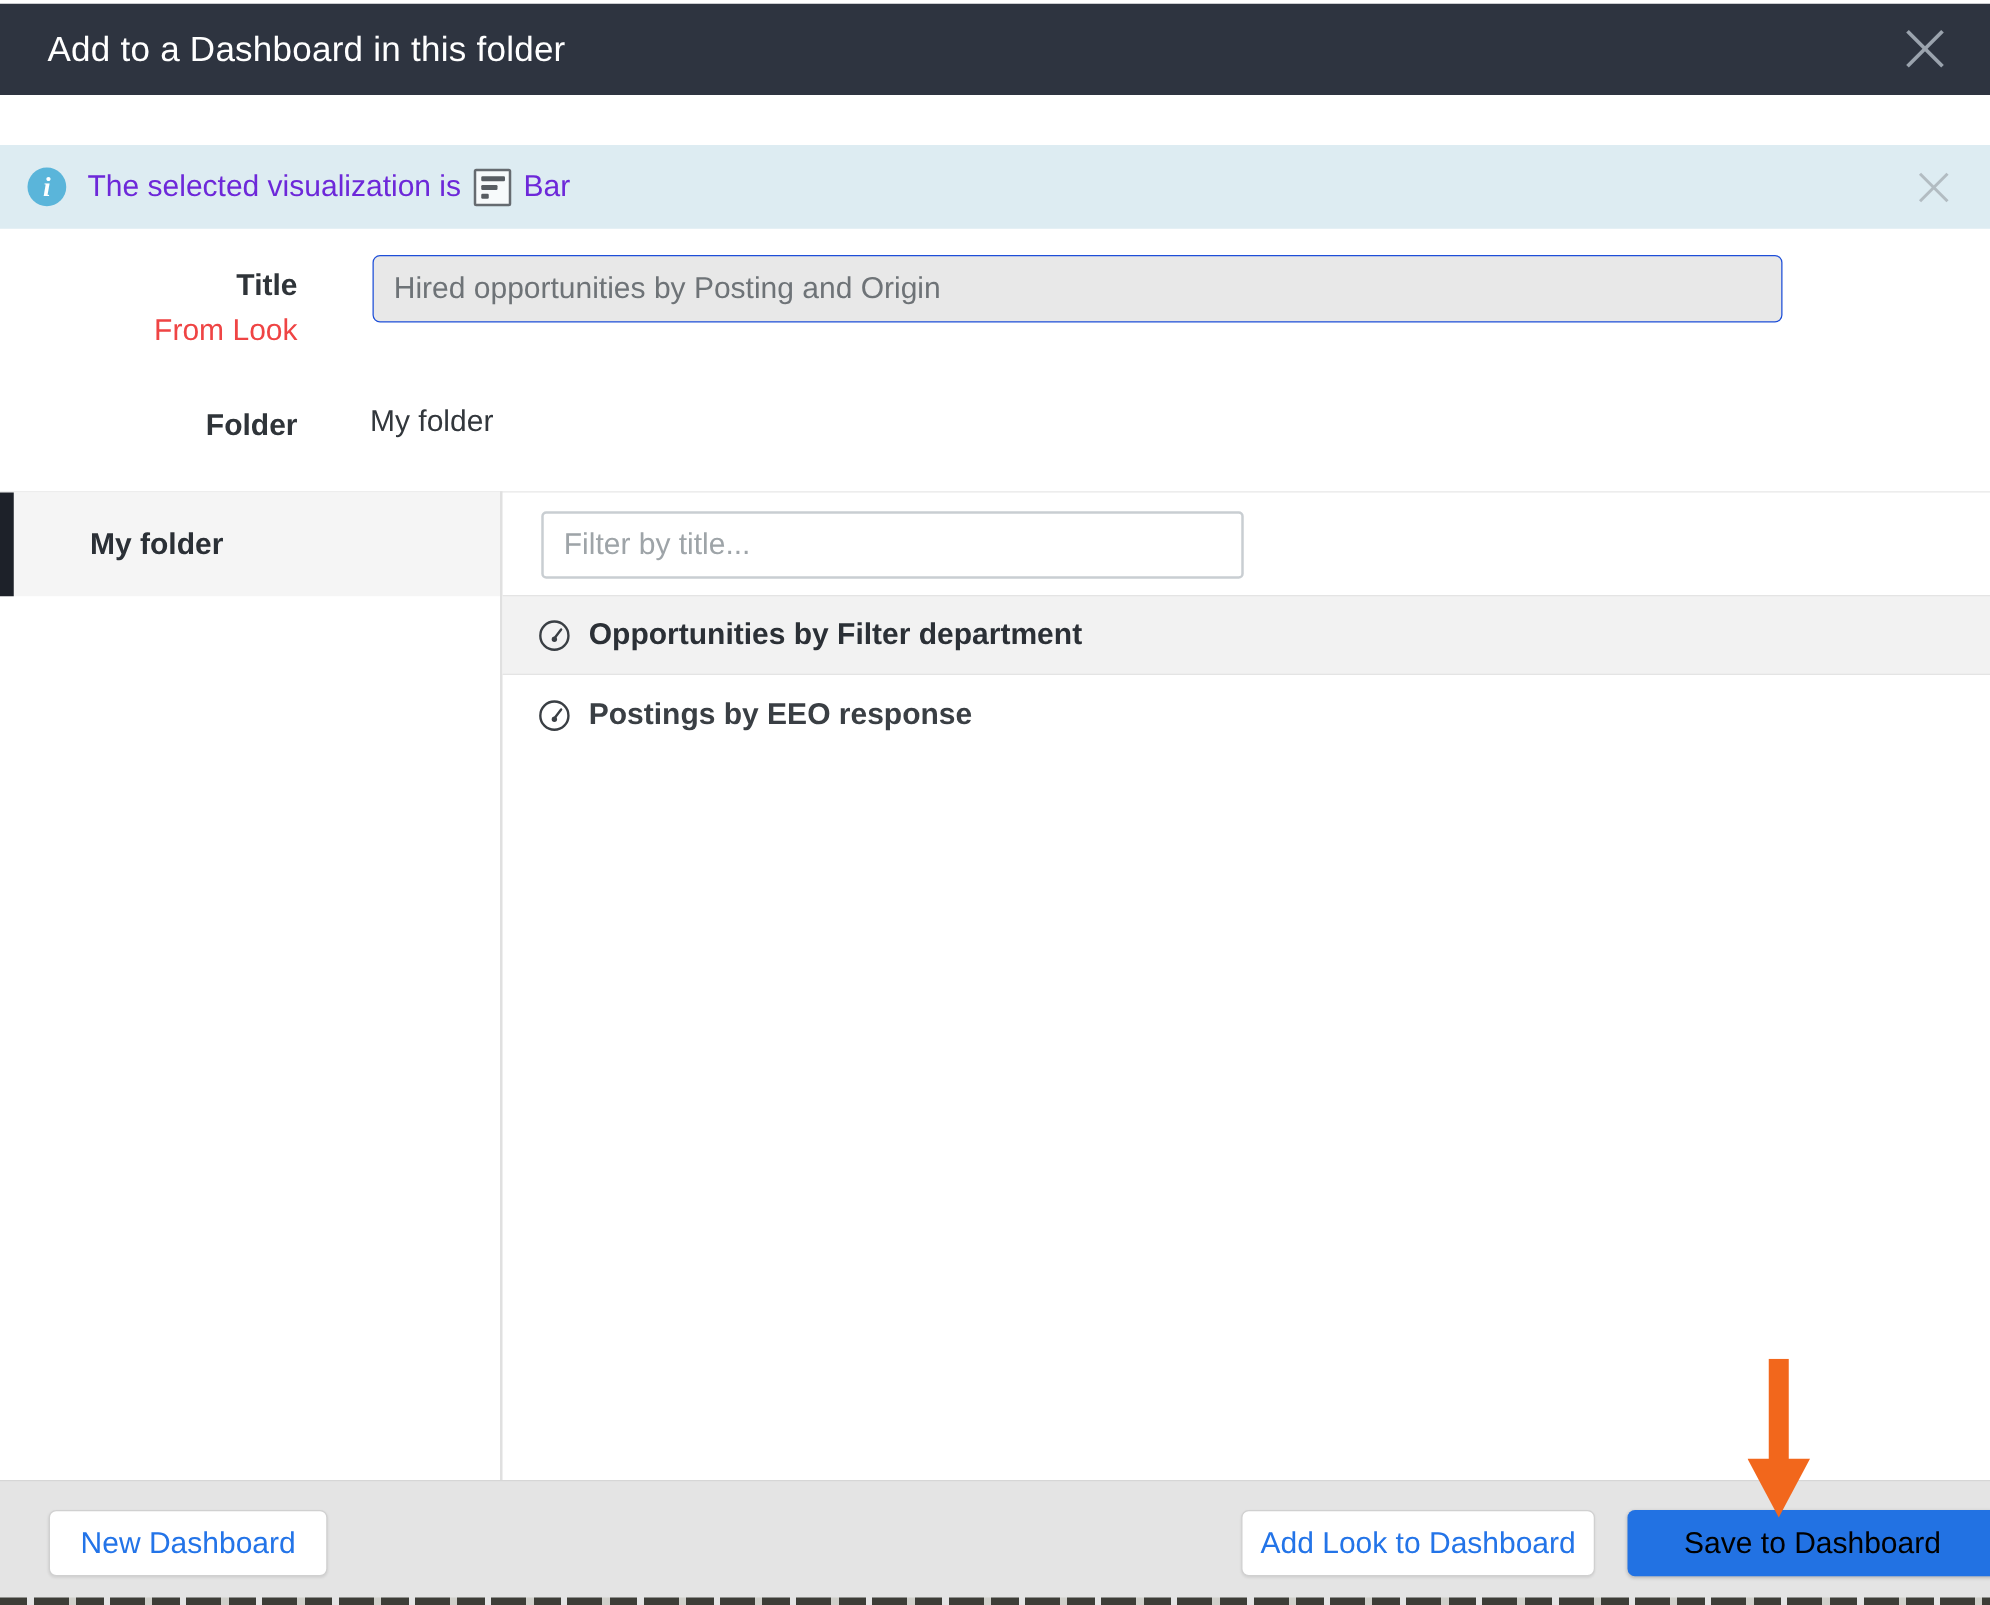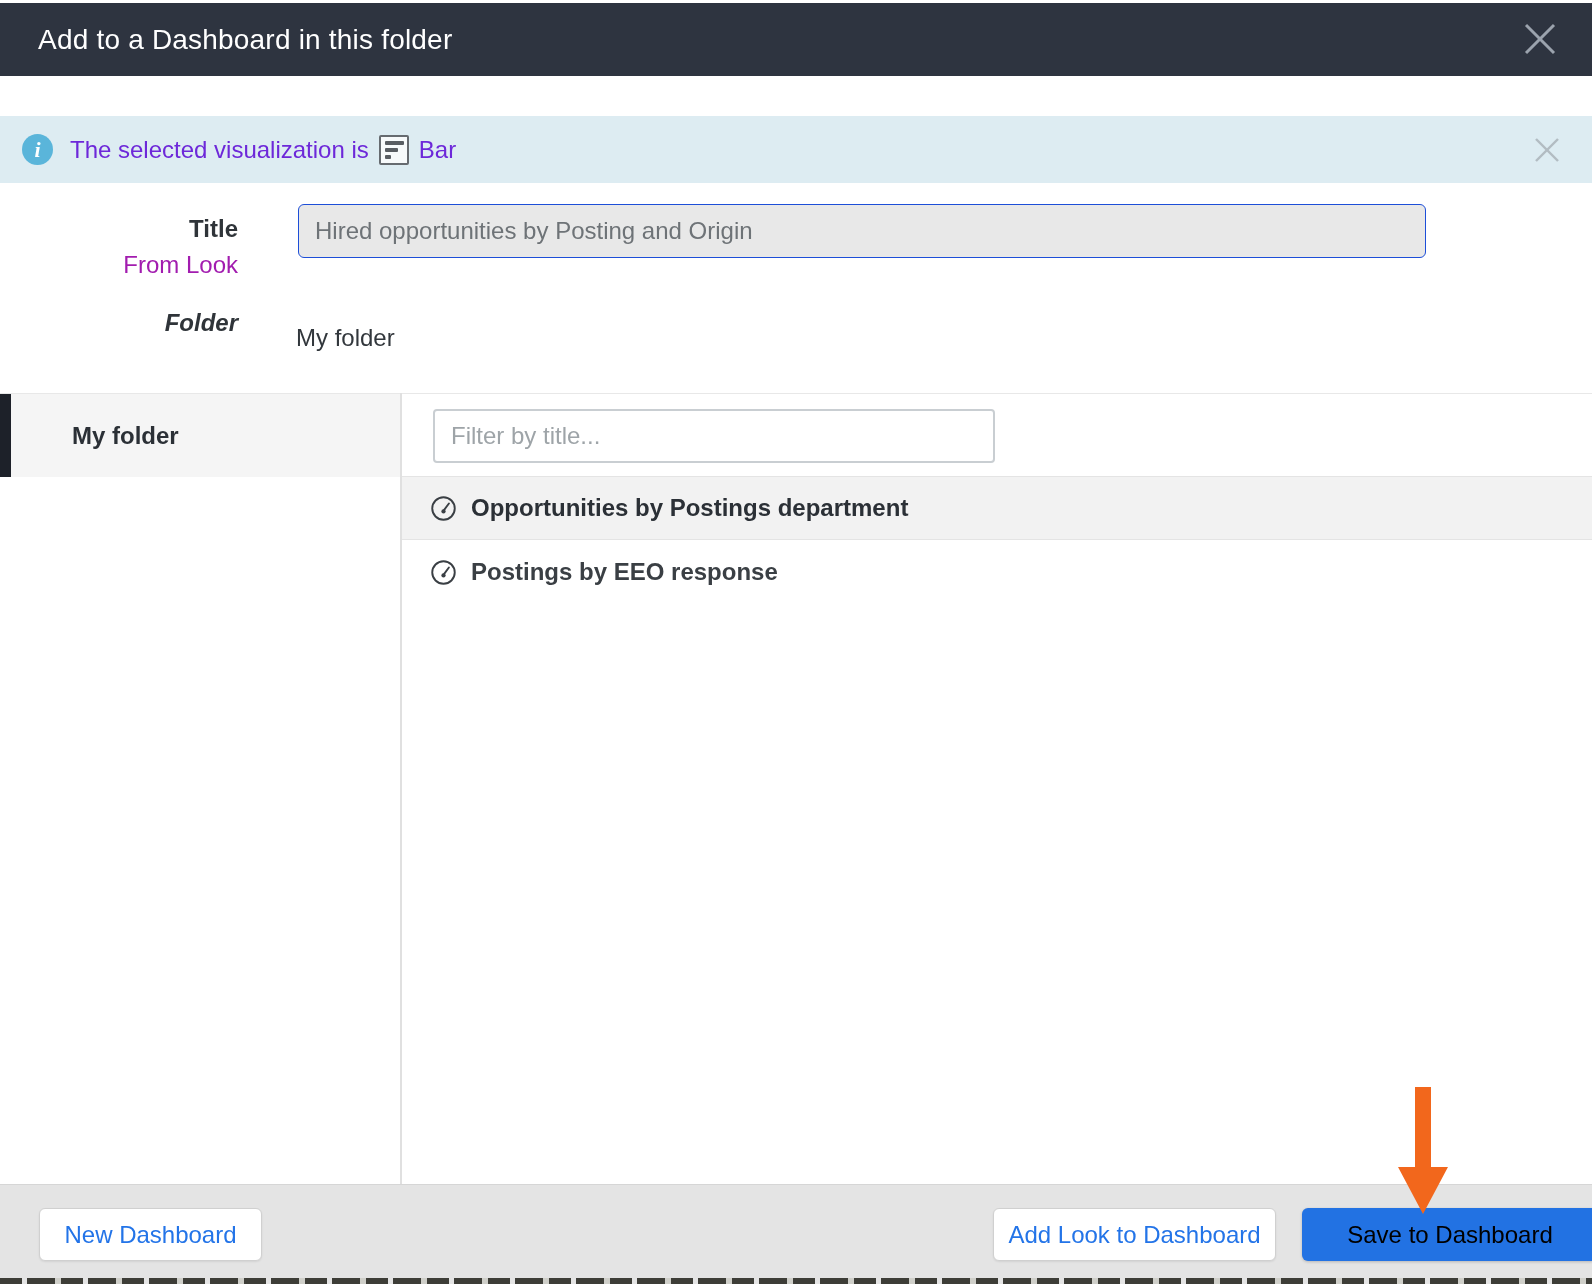--- a/index.html
+++ b/index.html
@@ -18,21 +18,21 @@
     font-family:"Liberation Serif",serif;font-style:italic;font-weight:700;font-size:22px;}
   .banner-row{position:absolute;left:70px;top:0;height:67px;display:flex;align-items:center;gap:10px;}
   .banner-text{color:#6d28d9;font-size:24px;}
   .viz-ic{width:30px;height:30px;border:2px solid #666b70;background:#f7fafb;border-radius:2px;
     display:flex;flex-direction:column;justify-content:flex-start;padding:4px 0 0 4px;box-sizing:border-box;gap:3px;}
   .viz-ic i{display:block;height:4px;background:#585d62;border-radius:1px;}
   .viz-ic i.b1{width:19px;} .viz-ic i.b2{width:13px;} .viz-ic i.b3{width:6px;}
   .banner-close{position:absolute;right:31px;top:20px;width:28px;height:28px;cursor:pointer;}
   
   .lbl{position:absolute;left:0;width:238px;text-align:right;color:#2f3439;font-weight:700;font-size:24px;}
-  .sublbl{position:absolute;left:0;width:238px;text-align:right;color:#a21caf;font-weight:400;font-size:24px;}
+  .sublbl{position:absolute;left:0;width:238px;text-align:right;color:#ef4444;font-weight:400;font-size:24px;}
   .title-input{position:absolute;left:298px;top:204px;width:1128px;height:54px;box-sizing:border-box;
     background:#e8e8e8;border:1px solid #1d4ed8;border-radius:6px;padding:0 16px;
     color:#6e7377;font-size:24px;font-family:"Liberation Sans",sans-serif;outline:none;}
   .folder-value{position:absolute;left:296px;top:324px;color:#32373c;font-weight:500;font-size:24px;}
   
   .content{position:absolute;left:0;top:393px;width:1592px;height:791px;border-top:1px solid #e8e8e8;box-sizing:border-box;}
   .vdivider{position:absolute;left:400px;top:393px;width:2px;height:791px;background:#e0e0e0;}
   .side-item{position:absolute;left:0;width:400px;height:83px;display:flex;align-items:center;cursor:pointer;}
   .side-item .side-label{margin-left:72px;font-size:24px;color:#3a3f44;}
   .side-item.sel{background:#f5f5f5;}
@@ -88,40 +88,40 @@
     </div>
     <svg class="banner-close" viewBox="0 0 28 28">
       <line x1="3" y1="3" x2="25" y2="25" stroke="#b2bcc2" stroke-width="2.4"></line>
       <line x1="25" y1="3" x2="3" y2="25" stroke="#b2bcc2" stroke-width="2.4"></line>
     </svg>
   </div>
 
   <div class="lbl" style="top:215px;">Title</div>
   <div class="sublbl" style="top:251px;">From Look</div>
   <input class="title-input" type="text" value="Hired opportunities by Posting and Origin" style="">
-  <div class="lbl" style="top:309px;font-style:italic;">Folder</div>
+  <div class="lbl" style="top:327px;">Folder</div>
   <div class="folder-value">My folder</div>
 
   <div class="content"></div>
   <div class="vdivider"></div>
 
   <div class="side-item sel" style="top:394px;">
     <div class="sel-bar"></div>
     <span class="side-label">My folder</span>
   </div>
 
   <input class="filter-input" type="text" placeholder="Filter by title..." style="">
 
   <div class="dash-row hl" style="top:476px;">
     <svg class="gauge" viewBox="0 0 24 24">
       <circle cx="12" cy="12" r="10" fill="none" stroke="#3a3f44" stroke-width="1.7"></circle>
       <line x1="12.6" y1="13.2" x2="16.8" y2="7.6" stroke="#3a3f44" stroke-width="1.7" stroke-linecap="round"></line>
       <circle cx="12" cy="14.6" r="1.9" fill="#3a3f44"></circle>
     </svg>
-    <span class="dash-label">Opportunities by Postings department</span>
+    <span class="dash-label">Opportunities by Filter department</span>
   </div>
   <div class="dash-row" style="top:540px;">
     <svg class="gauge" viewBox="0 0 24 24">
       <circle cx="12" cy="12" r="10" fill="none" stroke="#3a3f44" stroke-width="1.7"></circle>
       <line x1="12.6" y1="13.2" x2="16.8" y2="7.6" stroke="#3a3f44" stroke-width="1.7" stroke-linecap="round"></line>
       <circle cx="12" cy="14.6" r="1.9" fill="#3a3f44"></circle>
     </svg>
     <span class="dash-label">Postings by EEO response</span>
   </div>
 

